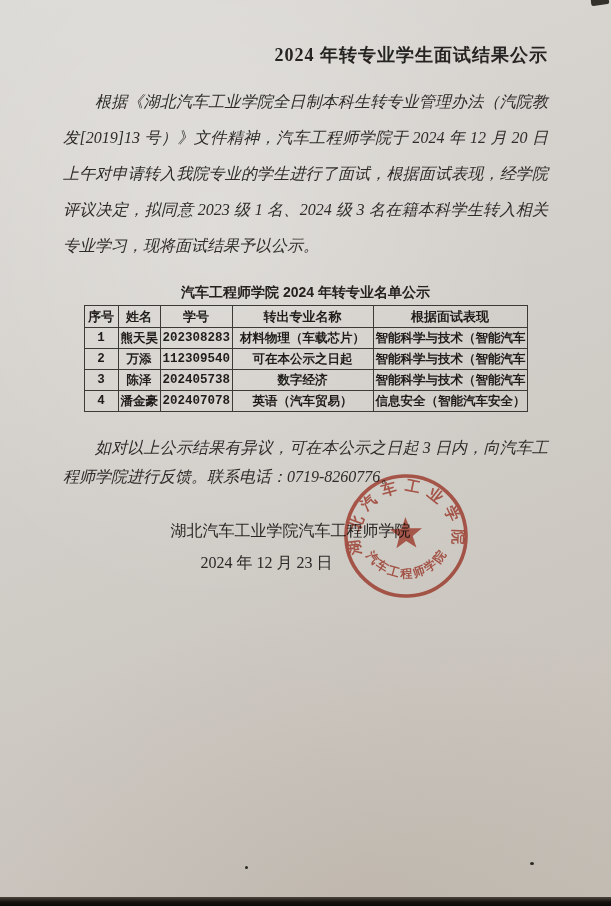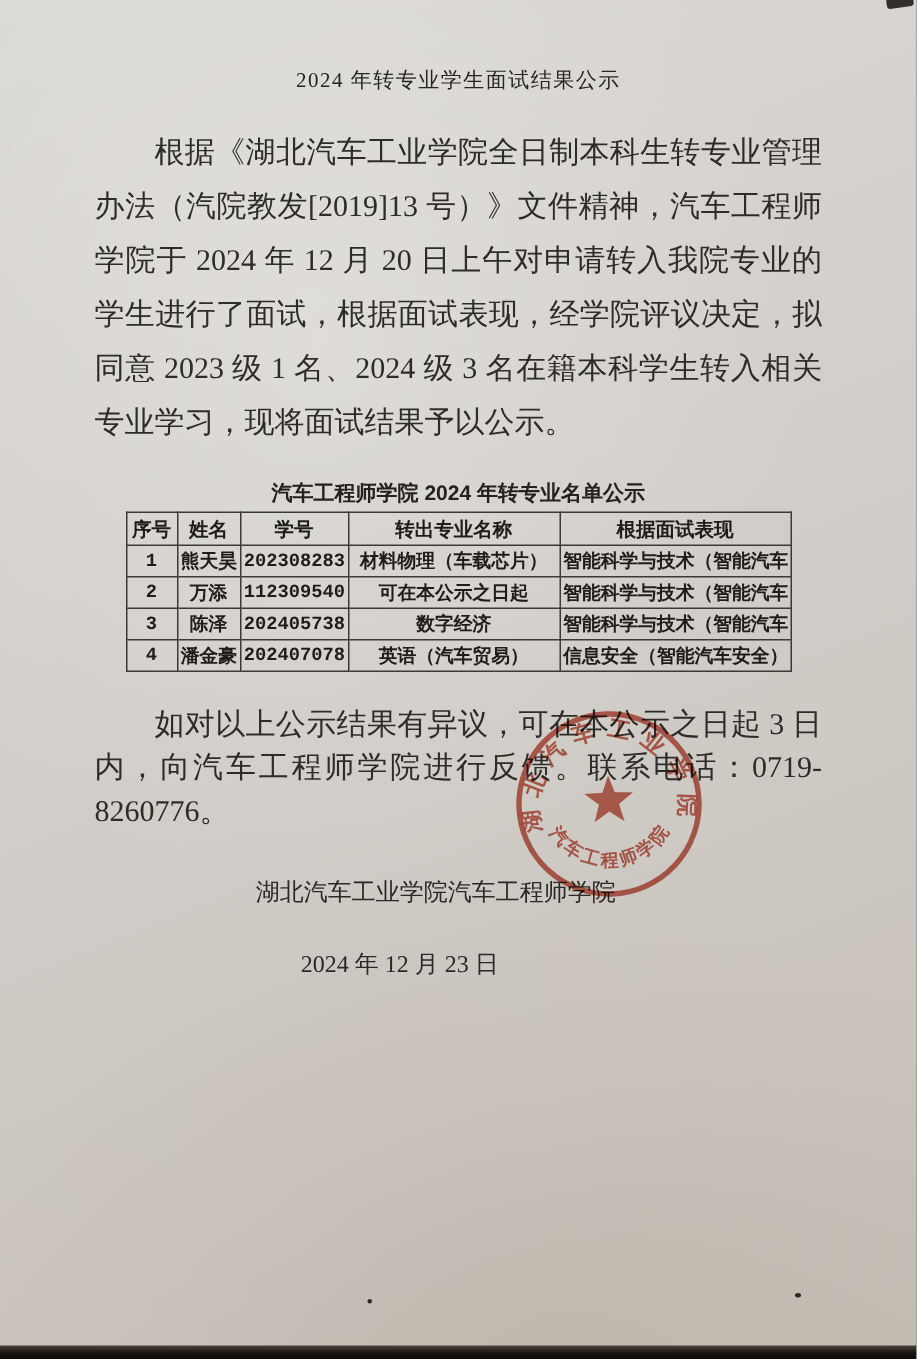--- a/index.html
+++ b/index.html
@@ -20,34 +20,35 @@
     background: radial-gradient(ellipse 90% 70% at 35% 25%, rgba(255,255,255,0.22), rgba(0,0,0,0) 60%),
                 radial-gradient(ellipse 120% 60% at 60% 100%, rgba(120,100,80,0.10), rgba(0,0,0,0) 55%);
     pointer-events: none;
   }
   .content {
     position: relative;
     padding: 44px 63px 0 63px;
     z-index: 1;
   }
   .doc-title {
-    font-size: 14px;
-    font-weight: normal;
-    text-align: center;
+    font-size: 18px;
+    font-weight: bold;
+    text-align: right;
     line-height: 22px;
     letter-spacing: 1px;
     margin-bottom: 18px;
     color: #262422;
   }
   .para {
-    font-size: 20px;
+    font-size: 16px;
     line-height: 36px;
     text-align: justify;
     text-indent: 2em;
     color: #2e2c2a;
+    font-style: italic;
   }
   .para.second { line-height: 29px; margin-top: 21px; }
   .table-caption {
     margin-top: 18px;
     font-family: "Liberation Sans", "DejaVu Sans", sans-serif;
     font-size: 14px;
     font-weight: bold;
     text-align: center;
     line-height: 20px;
     color: #24221f;
@@ -79,21 +80,21 @@
   col.c-from { width: 141px; }
   col.c-to { width: 154px; }
   .sign-block {
     margin-top: 30px;
     text-align: center;
     font-size: 16px;
     line-height: 20px;
     color: #2b2927;
   }
   .sign-org { display: inline-block; padding-right: 30px; }
-  .sign-date-row { margin-top: 28px; text-decoration: underline; }
+  .sign-date-row { margin-top: 12px; text-decoration: underline; }
   .sign-date { display: inline-block; padding-right: 78px; }
   .stamp {
     position: absolute;
     left: 341px;
     top: 471px;
     width: 130px;
     height: 130px;
     z-index: 2;
     mix-blend-mode: multiply;
     opacity: 0.88;

